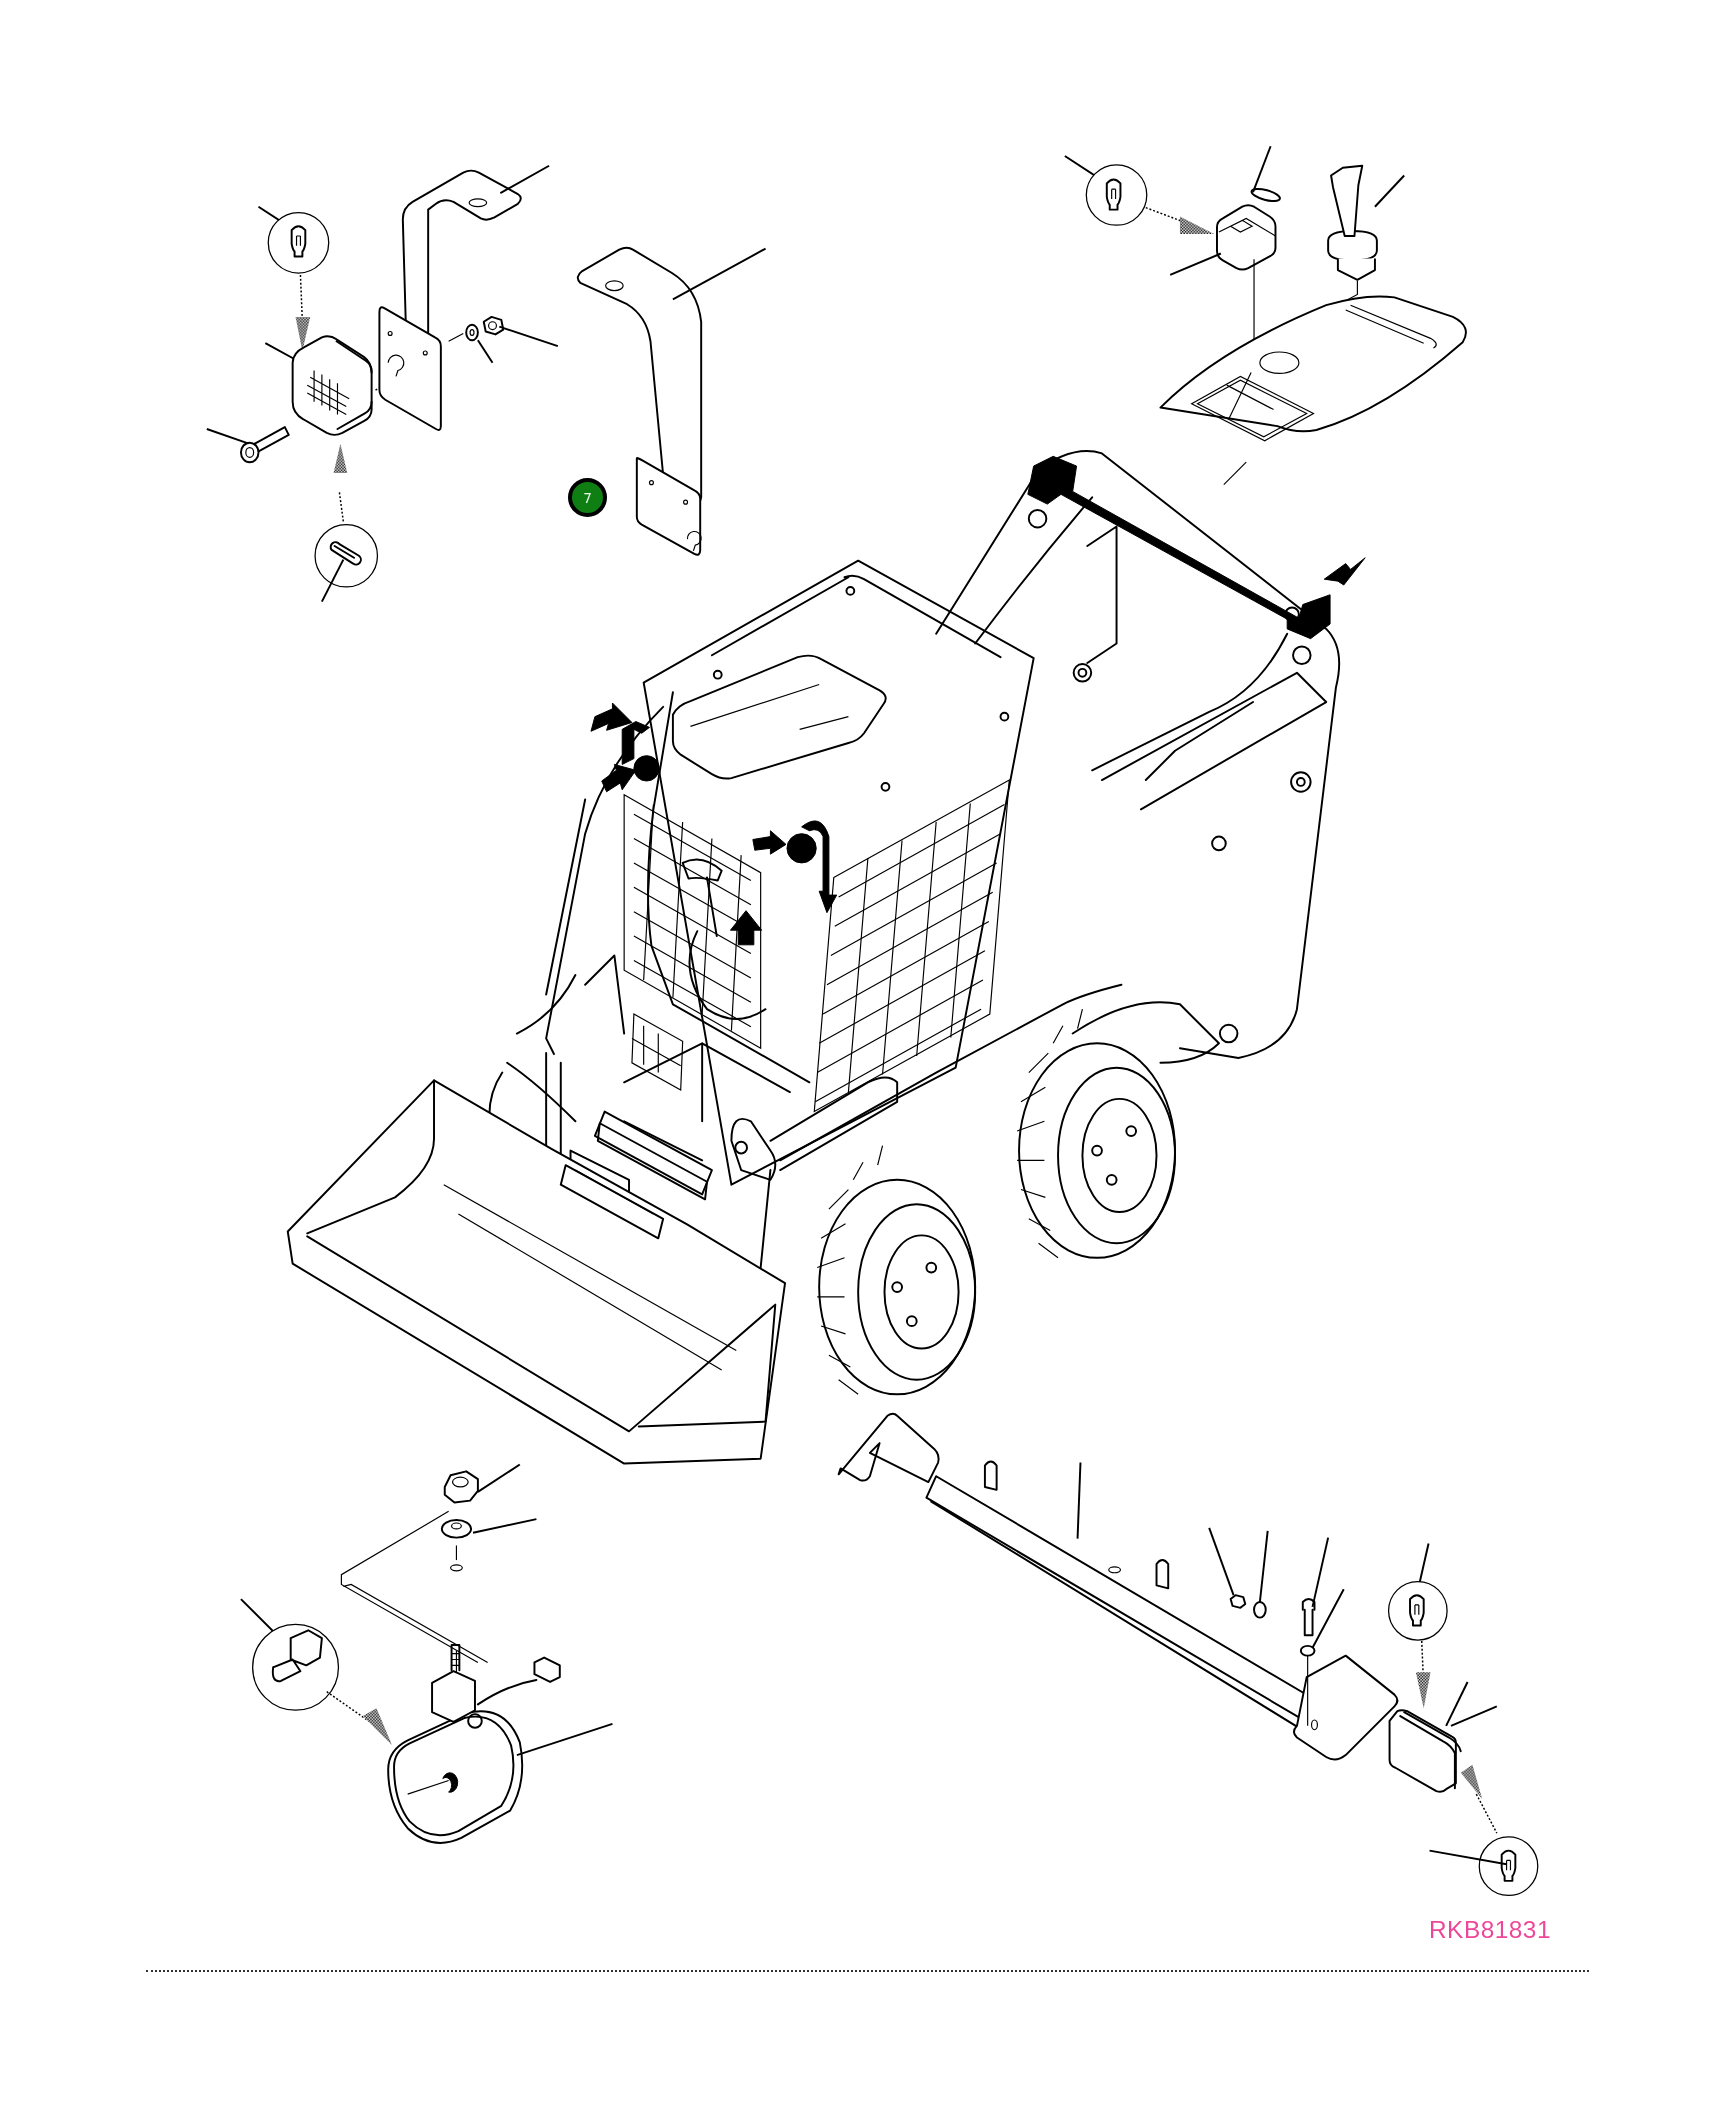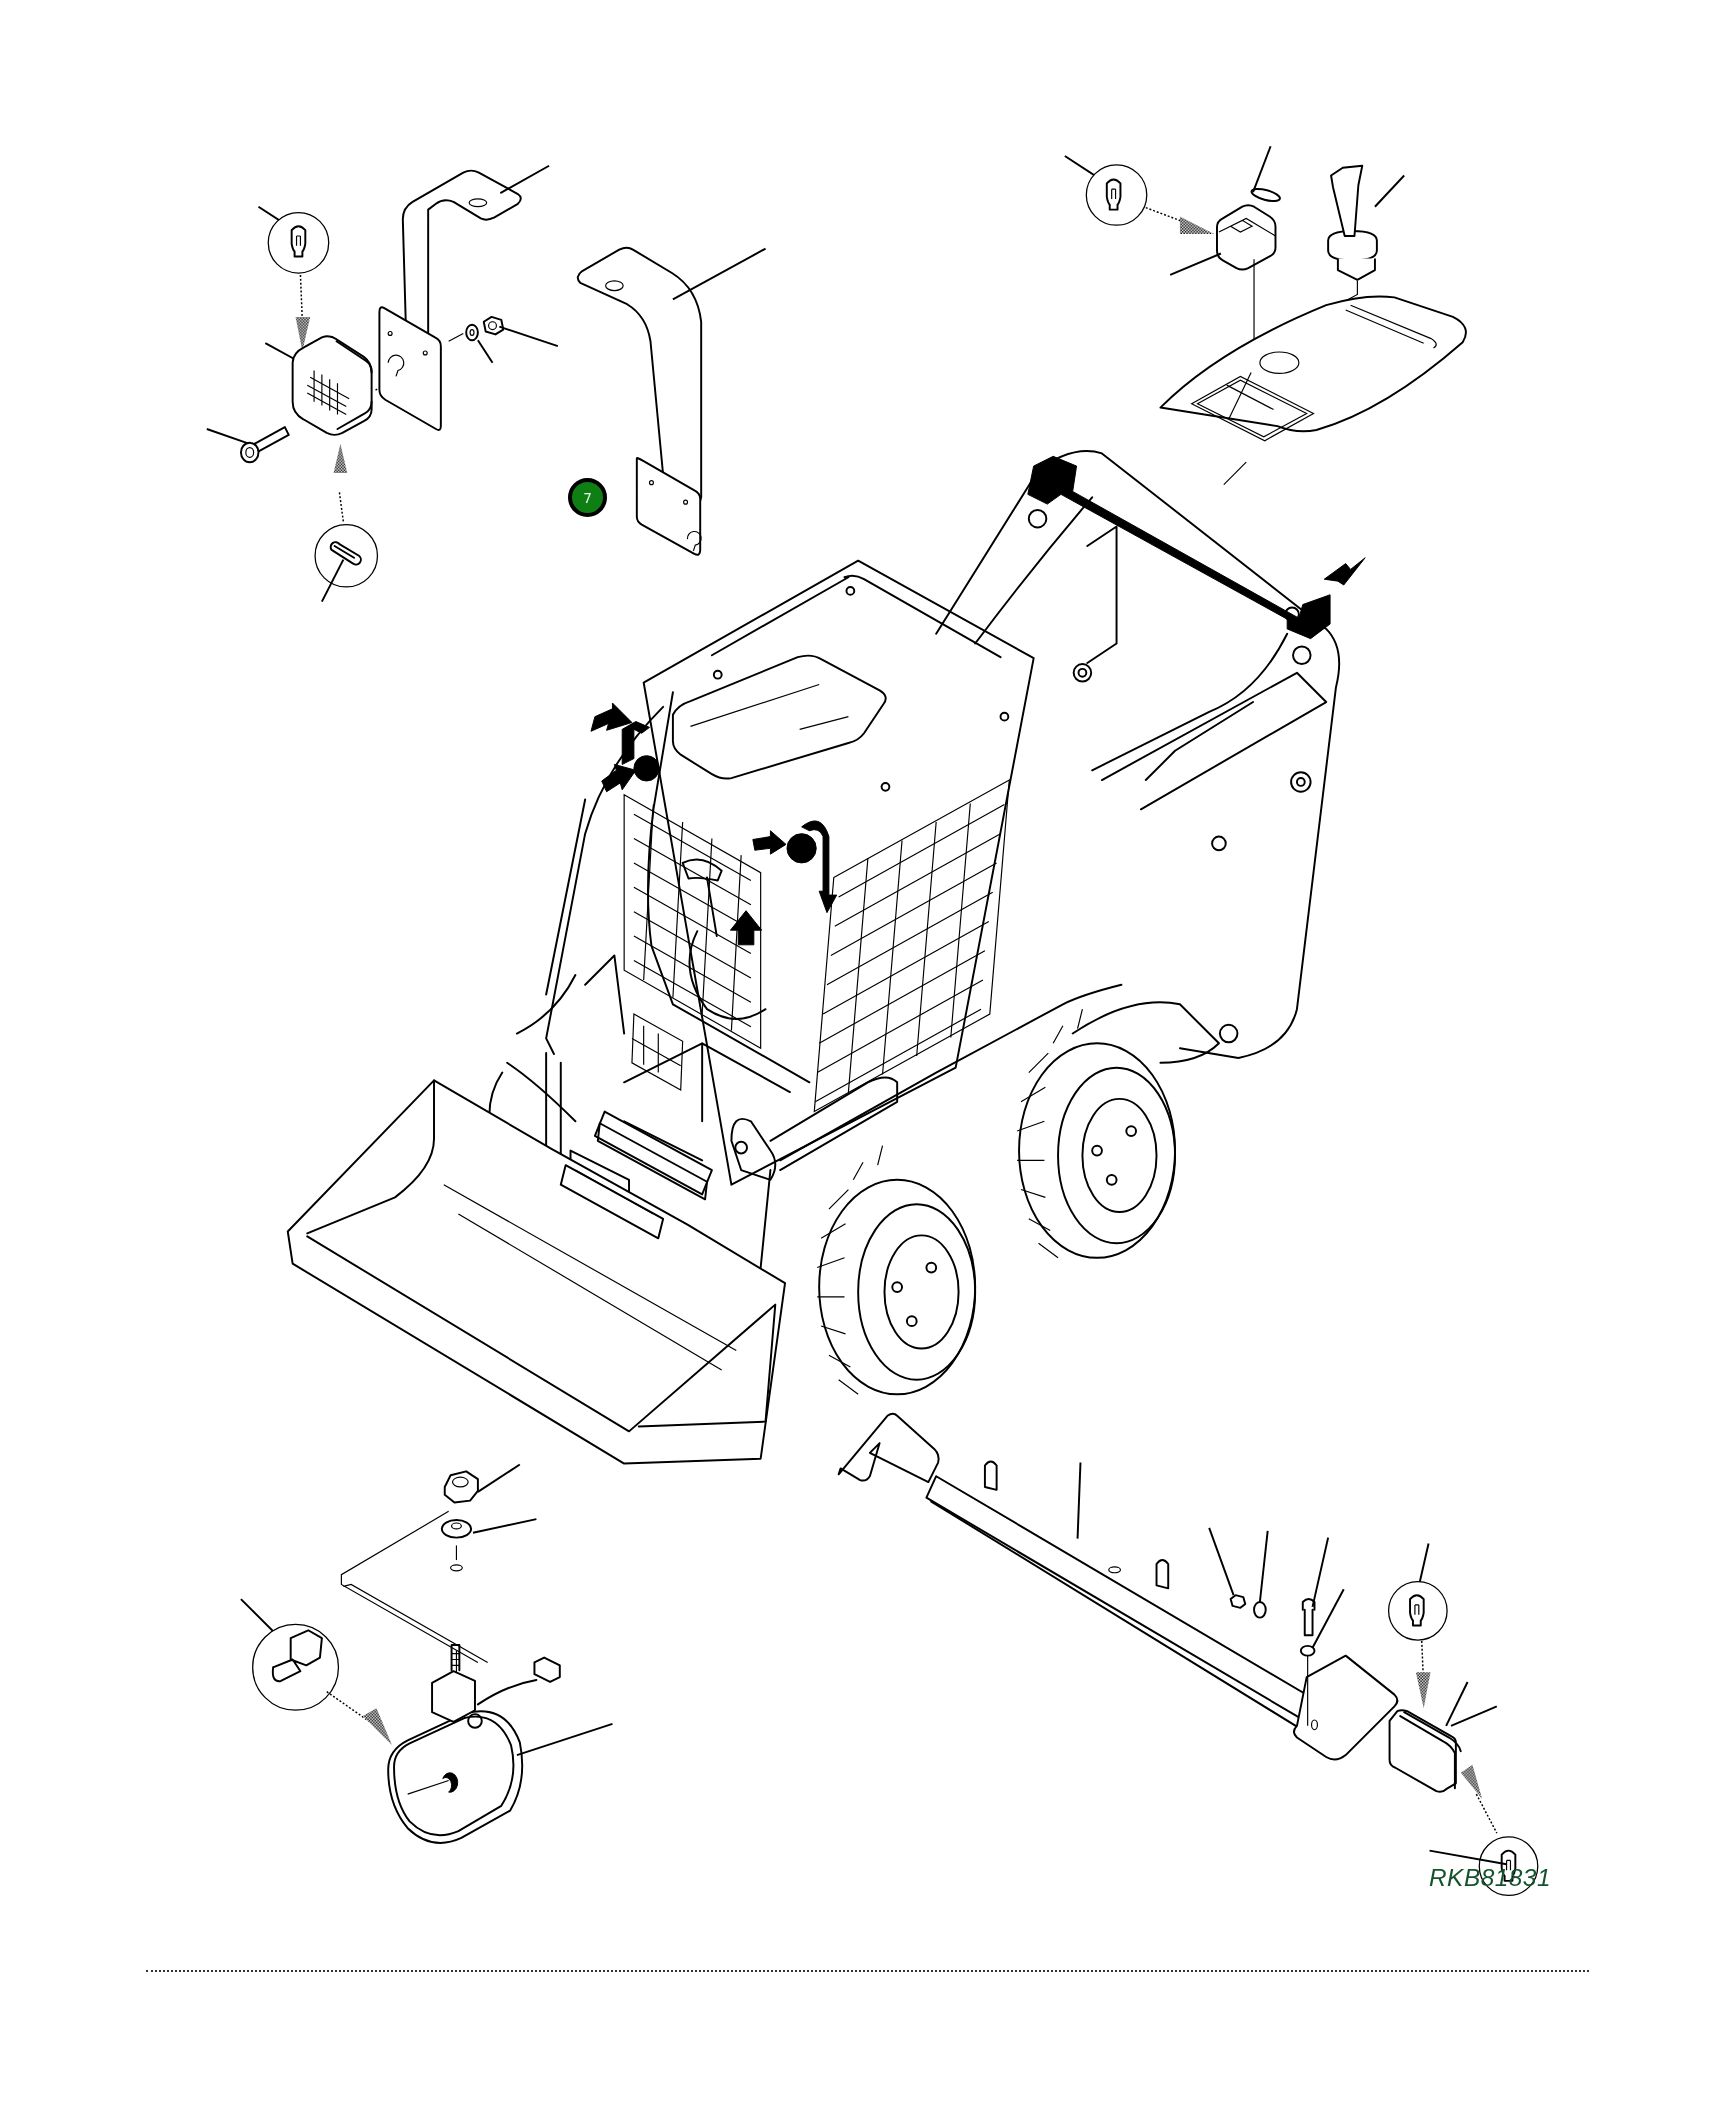--- a/index.html
+++ b/index.html
@@ -8,22 +8,22 @@
   #canvas { position: absolute; left: 0; top: 0; width: 1729px; height: 2110px; }
   svg { display: block; }
   .ln { fill: none; stroke: #000; stroke-width: 2; stroke-linejoin: round; stroke-linecap: round; }
   .thin { fill: none; stroke: #000; stroke-width: 1.2; }
   .lead { fill: none; stroke: #000; stroke-width: 2; }
   .dash { fill: none; stroke: #000; stroke-width: 1.5; stroke-dasharray: 2 2; }
   .solid { fill: #000; stroke: #000; }
   .wf { fill: #fff; stroke: #000; stroke-width: 2; stroke-linejoin: round; }
   .circ { fill: #fff; stroke: #000; stroke-width: 1.3; }
   .hatch { fill: url(#stip); stroke: none; }
-  #figure-id { position: absolute; left: 1429px; top: 1864px; font-size: 24.4px; color: #14532d;
-               letter-spacing: 0.5px; font-style: italic; }
+  #figure-id { position: absolute; left: 1429px; top: 1916px; font-size: 24.4px; color: #ec4899;
+               letter-spacing: 0.5px; }
   #hotspot { position: absolute; left: 568px; top: 478px; width: 39px; height: 39px;
              border-radius: 50%; background: #0f7f14; border: 4.9px solid #000; box-sizing: border-box;
              display: flex; align-items: center; justify-content: center; cursor: pointer; }
   #hotspot span { color: #e8f4e8; font-size: 13.7px; font-family: "DejaVu Sans", sans-serif; }
   #footer-rule { position: absolute; left: 146px; top: 1970px; width: 1443px; height: 0;
                  border-top: 2px dotted #333; }
 </style>
 </head>
 <body>
 

